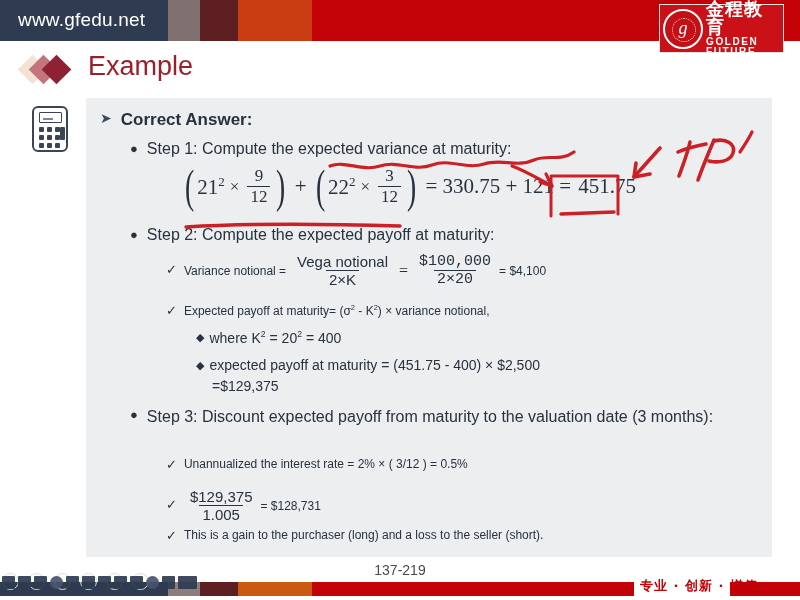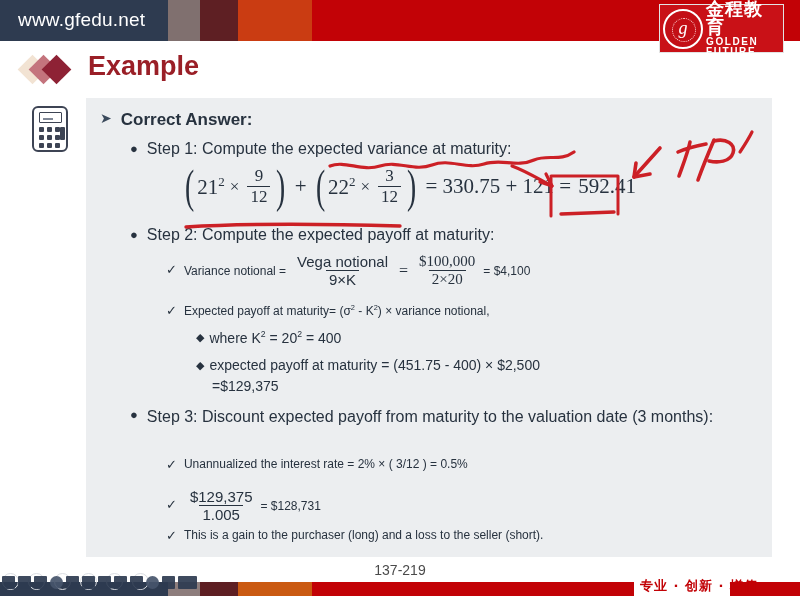--- a/index.html
+++ b/index.html
@@ -93,21 +93,21 @@
     position: absolute; width: 21px; height: 21px;
     transform: rotate(45deg);
     top: 4px;
   }
   .dmd1 { left: 0px;  background: #f2e3d3; }
   .dmd2 { left: 11px; background: #c4747d; }
   .dmd3 { left: 24px; background: #8e2235; }
   .page-title {
     position: absolute; left: 88px; top: 3px;
     color: #9a1f27;
-    font-size: 27px; font-weight: bold;
+    font-size: 27px; font-weight: normal;
     font-family: "Liberation Sans", sans-serif;
   }
 
   
   .calc-icon {
     position: absolute; left: 32px; top: 106px;
     width: 36px; height: 46px;
     border: 2.5px solid #3d4454;
     border-radius: 6px;
     background: #ffffff;
@@ -318,37 +318,37 @@
       <span style="margin:0 6px;">+</span>
       <span class="paren">(</span>
       <span><span>22</span><sup>2</sup></span>
       <span style="margin:0 5px; font-size:17px;">×</span>
       <span class="frac" style="font-size:17px;">
         <span class="num">3</span>
         <span class="den">12</span>
       </span>
       <span class="paren">)</span>
       <span style="margin-left:6px;">= 330.75 + 121 =</span>
-      <span style="margin-left:7px;">592.41</span>
+      <span style="margin-left:7px;">451.75</span>
     </div>
 
     <div class="bullet-row" style="left:44px; top:128px;">
       <span class="dot-mark">●</span>
       <span class="txt lvl1">Step 2: Compute the expected payoff at maturity:</span>
     </div>
 
     <div class="math" style="position:absolute; left:80px; top:155px; font-size:16px;">
       <span class="check-mark">✓</span>
       <span class="txt lvl2" style="margin-right:5px;">Variance notional =</span>
       <span class="frac" style="font-size:15px; font-family:'Liberation Sans',sans-serif;">
         <span class="num">Vega notional</span>
-        <span class="den">9×K</span>
+        <span class="den">2×K</span>
       </span>
       <span style="margin:0 5px;">=</span>
-      <span class="frac" style="font-size:15px; font-family:Liberation Serif, serif;justify-content:space-between;">
+      <span class="frac" style="font-size:15px; font-family:Liberation Mono, monospace;justify-content:space-between;">
         <span class="num">$100,000</span>
         <span class="den">2×20</span>
       </span>
       <span class="txt lvl2" style="margin-left:2px;">= $4,100</span>
     </div>
 
     <div class="bullet-row" style="left:80px; top:205px;">
       <span class="check-mark">✓</span>
       <span class="txt lvl2"><span>Expected payoff at maturity= (σ</span><sup>2</sup><span> - K</span><sup>2</sup><span>) × variance notional,</span></span>
     </div>

